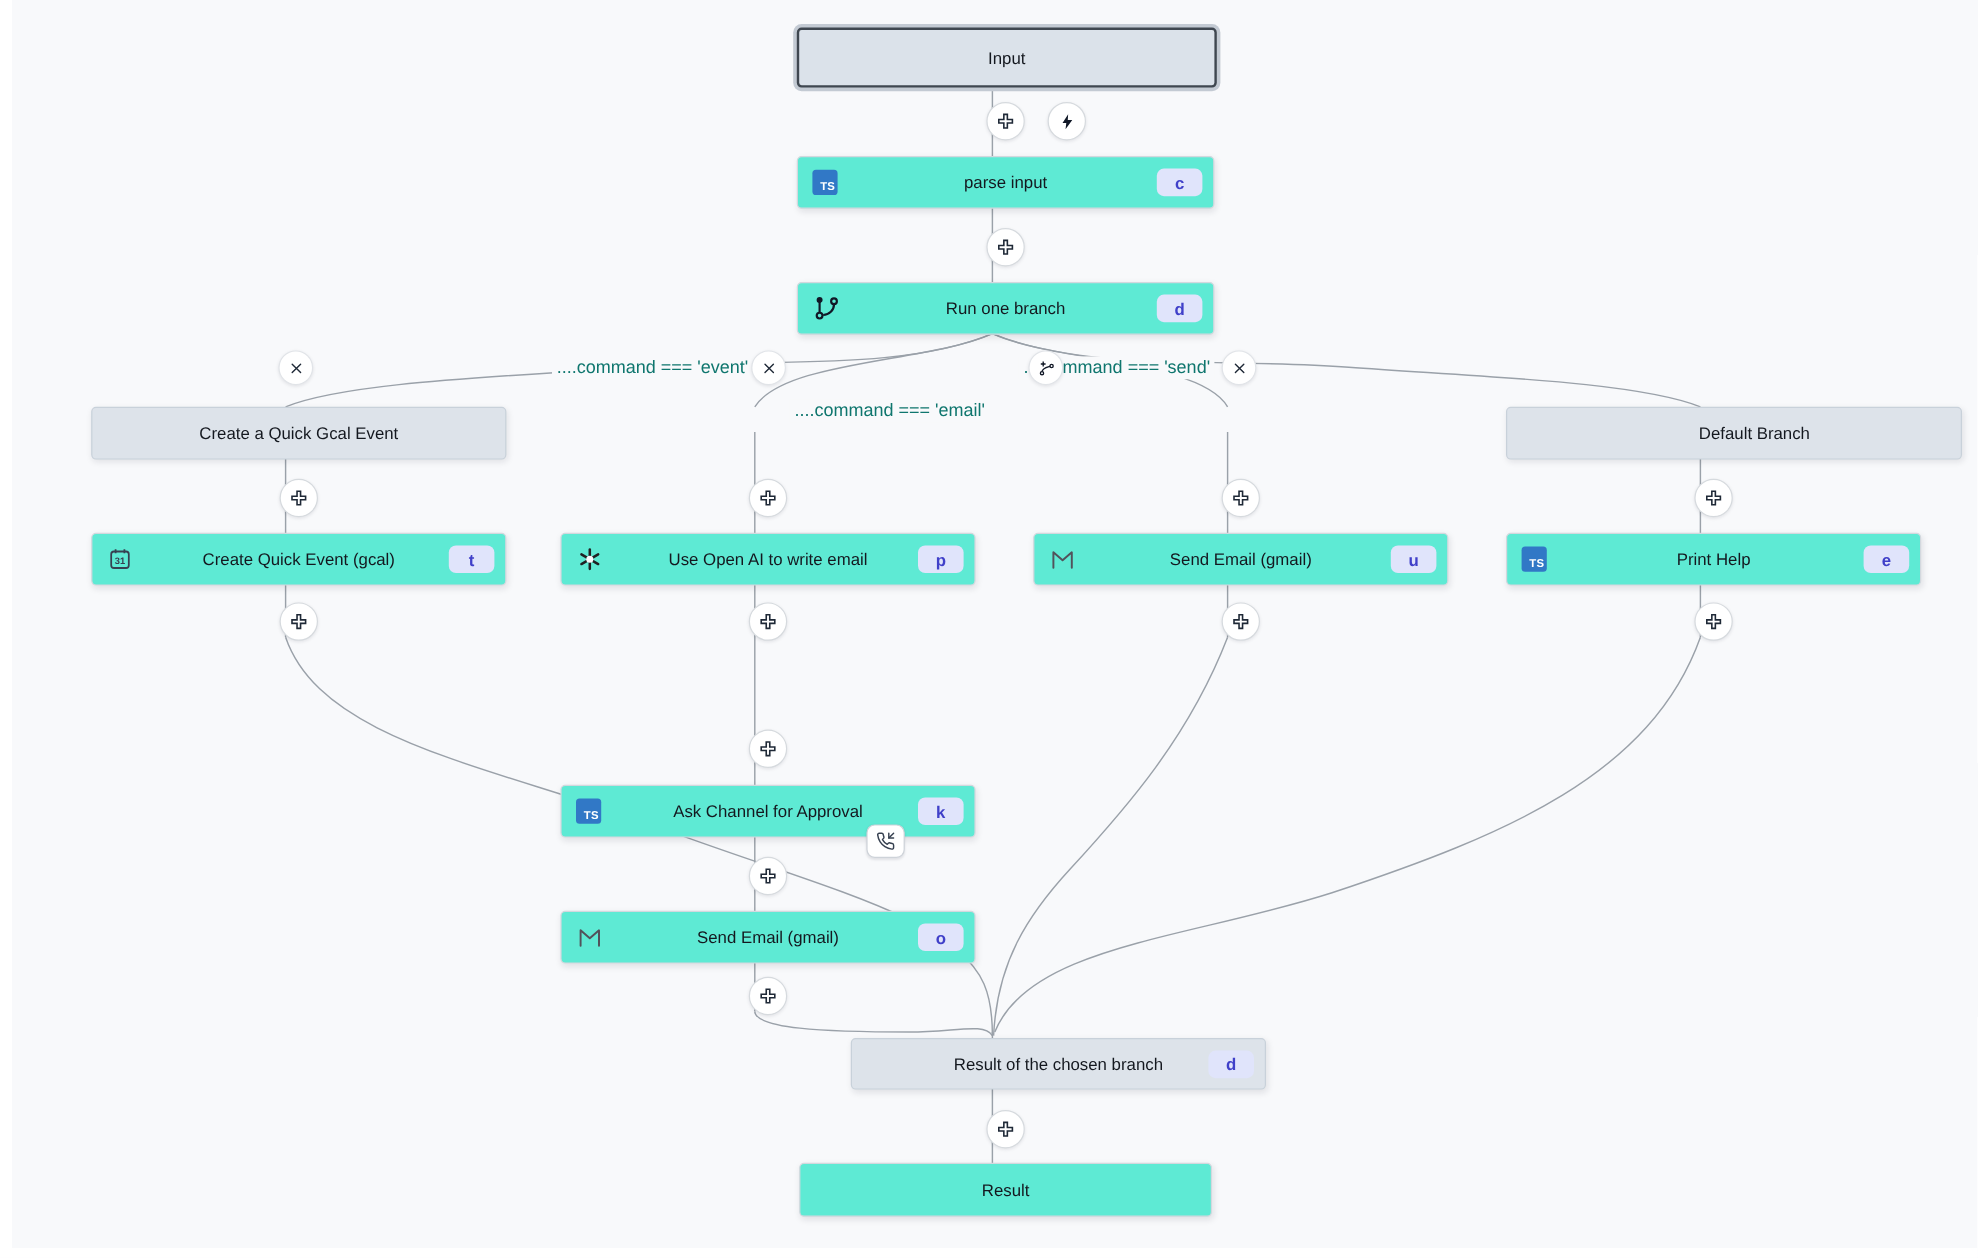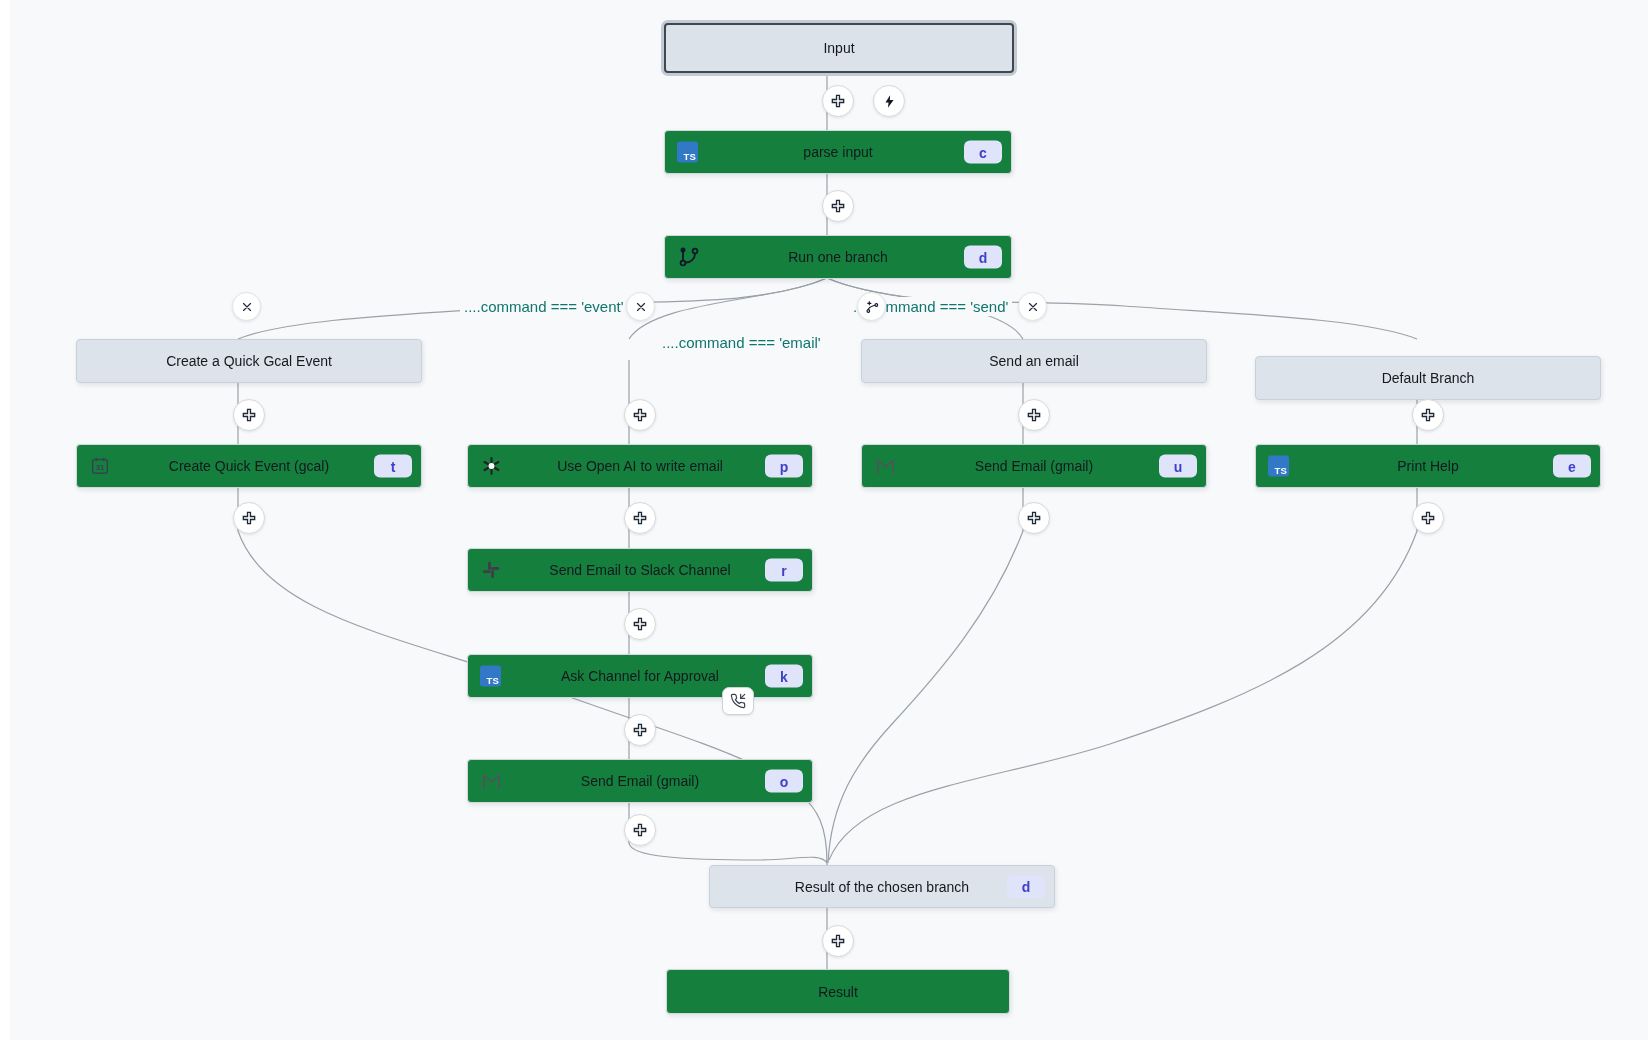--- a/index.html
+++ b/index.html
@@ -1,21 +1,21 @@
 <!DOCTYPE html>
 <html><head>
 <meta charset="utf-8">
 <style>
   html,body{margin:0;padding:0;background:#ffffff;}
   #stage{position:relative;width:1648px;height:1048px;background:#ffffff;overflow:hidden;
          font-family:"Liberation Sans","DejaVu Sans",sans-serif;color:#111827;}
   #canvas{position:absolute;left:10px;top:0;width:1638px;height:1040px;background:#f8f9fb;}
   #edges{position:absolute;left:-10px;top:0;width:1648px;height:1048px;z-index:0;}
   .node{position:absolute;display:flex;align-items:center;justify-content:center;
-        background:#15803d;border:1px solid #d3d8de;border-radius:4px;z-index:3;
+        background:#5eead4;border:1px solid #d3d8de;border-radius:4px;z-index:3;
         box-shadow:1px 2px 5px rgba(15,23,42,.10);font-size:14px;cursor:pointer;}
   .node--header{background:#dde3ea;border-color:#c8d1da;}
   .node--selected{background:#dbe2ea;border:2px solid #3f4750;box-shadow:0 0 0 3px #c3cad3;}
   .nlabel{flex:1;text-align:center;color:#14181f;white-space:nowrap;overflow:hidden;}
   .nicon{position:absolute;left:12px;top:50%;transform:translateY(-50%);display:flex;align-items:center;}
   .nbadge{position:absolute;right:9px;top:50%;transform:translateY(-50%);
           min-width:38px;height:23px;border-radius:6px;background:#e0e4fb;color:#4040c9;
           font-weight:bold;font-size:14px;display:flex;align-items:center;justify-content:center;}
   .ts-icon{width:21px;height:21px;border-radius:3px;background:#3178c6;color:#fff;
            font-size:9.5px;font-weight:bold;display:flex;align-items:flex-end;justify-content:flex-end;
@@ -127,24 +127,21 @@
   </div>
   <div class="circlebtn xbtn" style="left:1018px;top:292px;">
     <svg width="14" height="14" viewBox="0 0 24 24">
         <path d="M6 6 L18 18 M18 6 L6 18" stroke="#1f2937" stroke-width="2" stroke-linecap="round"></path>
       </svg>
   </div>
 
   <div class="node node--header" style="left:76px;top:339px;width:344px;height:42px;">
     <span class="nlabel">Create a Quick Gcal Event</span>
   </div>
-  <div class="node node--header" style="left:861px;top:339px;width:344px;height:42px;">
-    <span class="nlabel">Send an email</span>
-  </div>
-  <div class="node node--header" style="left:1255px;top:356px;width:344px;height:42px;">
+  <div class="node node--header" style="left:1255px;top:339px;width:344px;height:42px;padding-left:34px;">
     <span class="nlabel">Default Branch</span>
   </div>
 
   <div class="circlebtn pbtn" style="left:233px;top:399px;">
       <svg width="16" height="16" viewBox="0 0 24 24">
         <path d="M9.8 3.5 h4.4 v6.3 h6.3 v4.4 h-6.3 v6.3 h-4.4 v-6.3 H3.5 V9.8 h6.3 z" fill="#fff" stroke="#1f2937" stroke-width="2"></path>
       </svg>
     </div>
   <div class="circlebtn pbtn" style="left:624px;top:399px;">
       <svg width="16" height="16" viewBox="0 0 24 24">
@@ -222,34 +219,20 @@
       <svg width="16" height="16" viewBox="0 0 24 24">
         <path d="M9.8 3.5 h4.4 v6.3 h6.3 v4.4 h-6.3 v6.3 h-4.4 v-6.3 H3.5 V9.8 h6.3 z" fill="#fff" stroke="#1f2937" stroke-width="2"></path>
       </svg>
     </div>
   <div class="circlebtn pbtn" style="left:1412px;top:502px;">
       <svg width="16" height="16" viewBox="0 0 24 24">
         <path d="M9.8 3.5 h4.4 v6.3 h6.3 v4.4 h-6.3 v6.3 h-4.4 v-6.3 H3.5 V9.8 h6.3 z" fill="#fff" stroke="#1f2937" stroke-width="2"></path>
       </svg>
     </div>
 
-  <div class="node" style="left:467px;top:548px;width:344px;height:42px;">
-    <span class="nicon">
-      <svg width="22" height="22" viewBox="0 0 24 24">
-          <g fill="#3f3f46">
-            <rect x="8.7" y="3" width="3.2" height="9" rx="1.6"></rect>
-            <rect x="12.2" y="12" width="3.2" height="9" rx="1.6"></rect>
-            <rect x="3" y="12.2" width="9" height="3.2" rx="1.6"></rect>
-            <rect x="12" y="8.7" width="9" height="3.2" rx="1.6"></rect>
-          </g>
-        </svg>
-    </span>
-    <span class="nlabel">Send Email to Slack Channel</span>
-    <span class="nbadge">r</span>
-  </div>
 
   <div class="circlebtn pbtn" style="left:624px;top:608px;">
       <svg width="16" height="16" viewBox="0 0 24 24">
         <path d="M9.8 3.5 h4.4 v6.3 h6.3 v4.4 h-6.3 v6.3 h-4.4 v-6.3 H3.5 V9.8 h6.3 z" fill="#fff" stroke="#1f2937" stroke-width="2"></path>
       </svg>
     </div>
 
   <div class="node" style="left:467px;top:654px;width:344px;height:42px;">
     <span class="nicon">
         <span class="ts-icon">TS</span>

